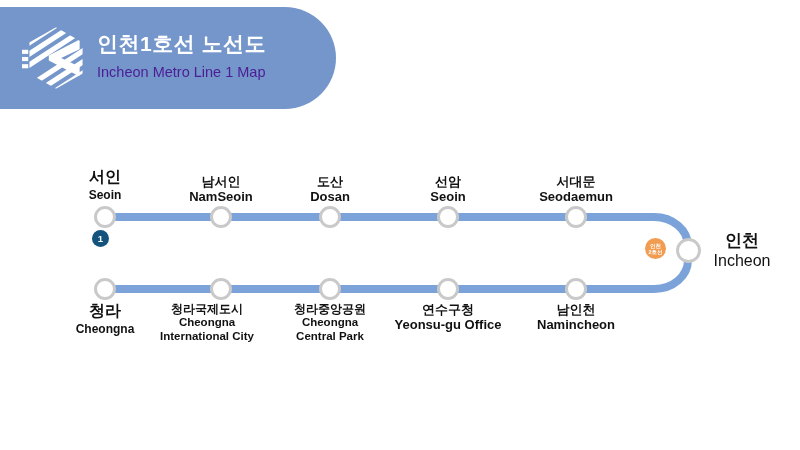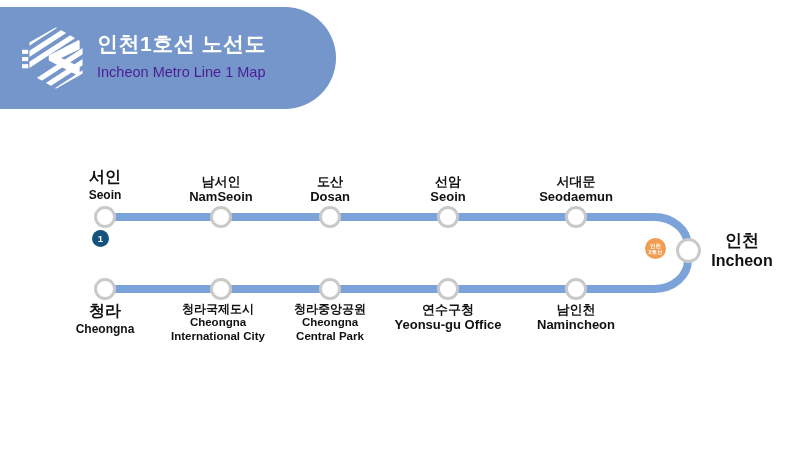--- a/index.html
+++ b/index.html
@@ -29,21 +29,21 @@
   .st-label .ko{font-size:13px;font-weight:700;line-height:15px;}
   .st-label .en{font-size:13px;font-weight:700;line-height:15px;}
   .st-label.compact .ko{font-size:12px;line-height:14px;}
   .st-label.compact .en{font-size:11.5px;line-height:13.5px;}
   .st-label.terminal .ko{font-size:16px;font-weight:700;line-height:18px;}
   .st-label.terminal .en{font-size:12px;font-weight:700;line-height:18px;}
   .st-label.top-row{bottom:246px;}
   .st-label.bottom-row{top:302px;}
   .incheon-label{position:absolute;left:742px;top:231px;transform:translateX(-50%);text-align:center;}
   .incheon-label .ko{font-size:17px;font-weight:800;line-height:20px;}
-  .incheon-label .en{font-size:16px;font-weight:700;line-height:20px;}
+  .incheon-label .en{font-size:16px;font-weight:400;line-height:20px;}
   
   .badge1{
     position:absolute;left:92px;top:230px;width:17px;height:17px;border-radius:50%;
     color:#fff;font-size:9.5px;font-weight:700;line-height:17px;text-align:center;
   }
   .badge2{
     position:absolute;left:645px;top:238px;width:21px;height:21px;border-radius:50%;
     color:#fff;text-align:center;display:flex;flex-direction:column;justify-content:center;
   }
   .badge2 span{display:block;font-size:5.5px;font-weight:700;line-height:6px;}
@@ -113,21 +113,21 @@
         <div class="st-label top-row" style="left: 576px; margin-top: 45px;">
           <div class="ko">서대문</div>
           <div class="en">Seodaemun</div>
         </div>
         <div class="dot" style="left: 94px; top: 278px; border-color: rgb(201, 201, 201);"></div>
         <div class="st-label bottom-row terminal" style="left: 105px;">
           <div class="ko">청라</div>
           <div class="en">Cheongna</div>
         </div>
         <div class="dot" style="left: 210px; top: 278px; border-color: rgb(201, 201, 201);"></div>
-        <div class="st-label bottom-row compact" style="left: 218px; text-align: center;">
+        <div class="st-label bottom-row compact" style="left: 207px; text-align: center;">
           <div class="ko">청라국제도시</div>
           <div class="en">Cheongna</div>
           <div class="en">International City</div>
         </div>
         <div class="dot" style="left: 319px; top: 278px; border-color: rgb(201, 201, 201);"></div>
         <div class="st-label bottom-row compact" style="left: 330px;">
           <div class="ko">청라중앙공원</div>
           <div class="en">Cheongna</div>
           <div class="en">Central Park</div>
         </div>

